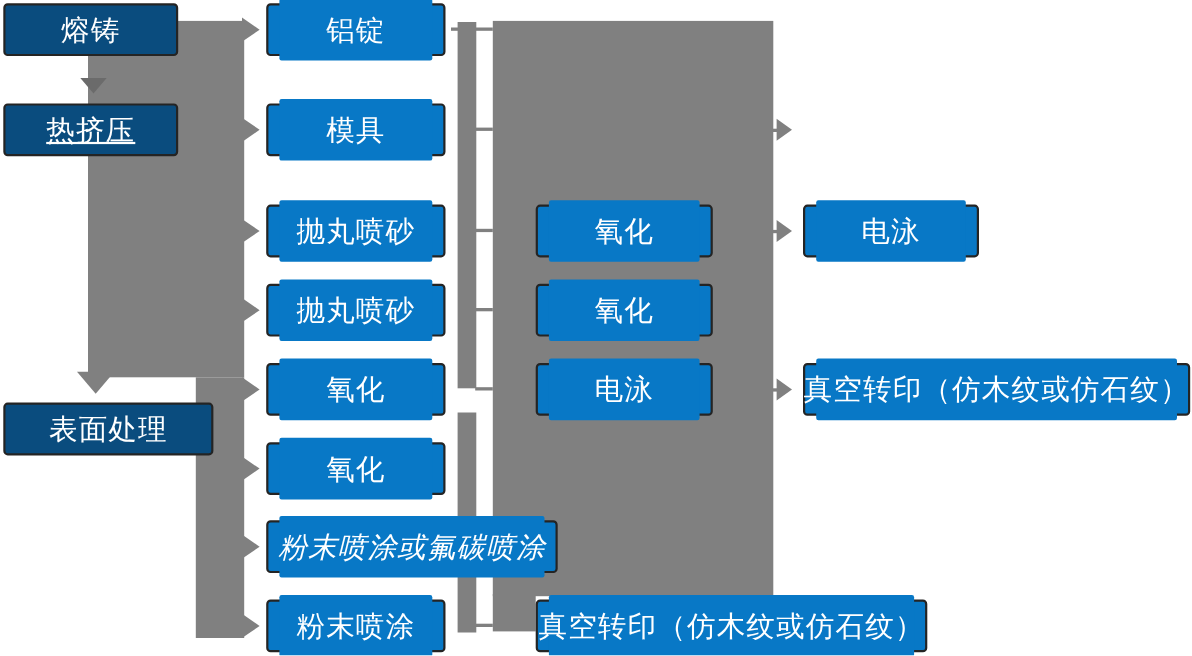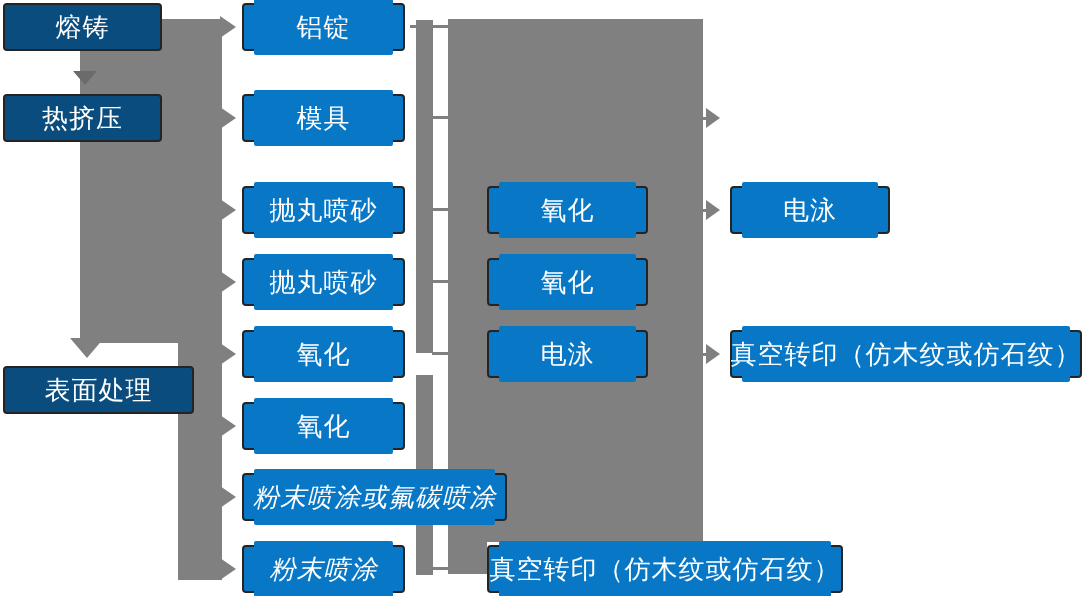--- a/index.html
+++ b/index.html
@@ -59,30 +59,30 @@
     white-space:nowrap;
   }
   .node.navy{background:var(--navy);}
   .node.blue{background:var(--blue);}
   .node.blue::before{
     content:"";position:absolute;z-index:-1;
     left:10px;right:10px;top:-6px;bottom:-6px;
     background:var(--blue);border-radius:2px;
   }
   .pos-melting-casting{left:3px;top:3px;width:159px;height:48px;}
-  .pos-hot-extrusion{left:3px;top:94px;width:159px;height:48px;}
+  .pos-hot-extrusion{left:3px;top:94px;width:159px;height:48px;text-decoration:underline;}
   .pos-surface-treatment{left:3px;top:366px;width:191px;height:48px;}
   .pos-aluminum-ingot{left:242px;top:3px;width:163px;height:48px;}
   .pos-mold{left:242px;top:94px;width:163px;height:48px;}
   .pos-shot-blasting-1{left:242px;top:186px;width:163px;height:48px;}
   .pos-shot-blasting-2{left:242px;top:258px;width:163px;height:48px;}
   .pos-oxidation-1{left:242px;top:330px;width:163px;height:48px;}
   .pos-oxidation-2{left:242px;top:402px;width:163px;height:48px;}
   .pos-powder-fluoro{left:242px;top:473px;width:265px;height:48px;font-style:italic;}
-  .pos-powder-coating{left:242px;top:545px;width:163px;height:48px;font-style:italic;}
+  .pos-powder-coating{left:242px;top:545px;width:163px;height:48px;}
   .pos-aluminum-rod{left:487px;top:3px;width:161px;height:48px;}
   .pos-extrusion-aging{left:487px;top:94px;width:161px;height:48px;}
   .pos-oxidation-3{left:487px;top:186px;width:161px;height:48px;}
   .pos-oxidation-4{left:487px;top:258px;width:161px;height:48px;}
   .pos-electrophoresis-1{left:487px;top:330px;width:161px;height:48px;}
   .pos-vacuum-transfer-bottom{left:487px;top:545px;width:356px;height:48px;}
   .pos-base-material{left:730px;top:94px;width:160px;height:48px;}
   .pos-electrophoresis-2{left:730px;top:186px;width:160px;height:48px;}
   .pos-vacuum-transfer-right{left:730px;top:330px;width:352px;height:48px;}
 </style>

